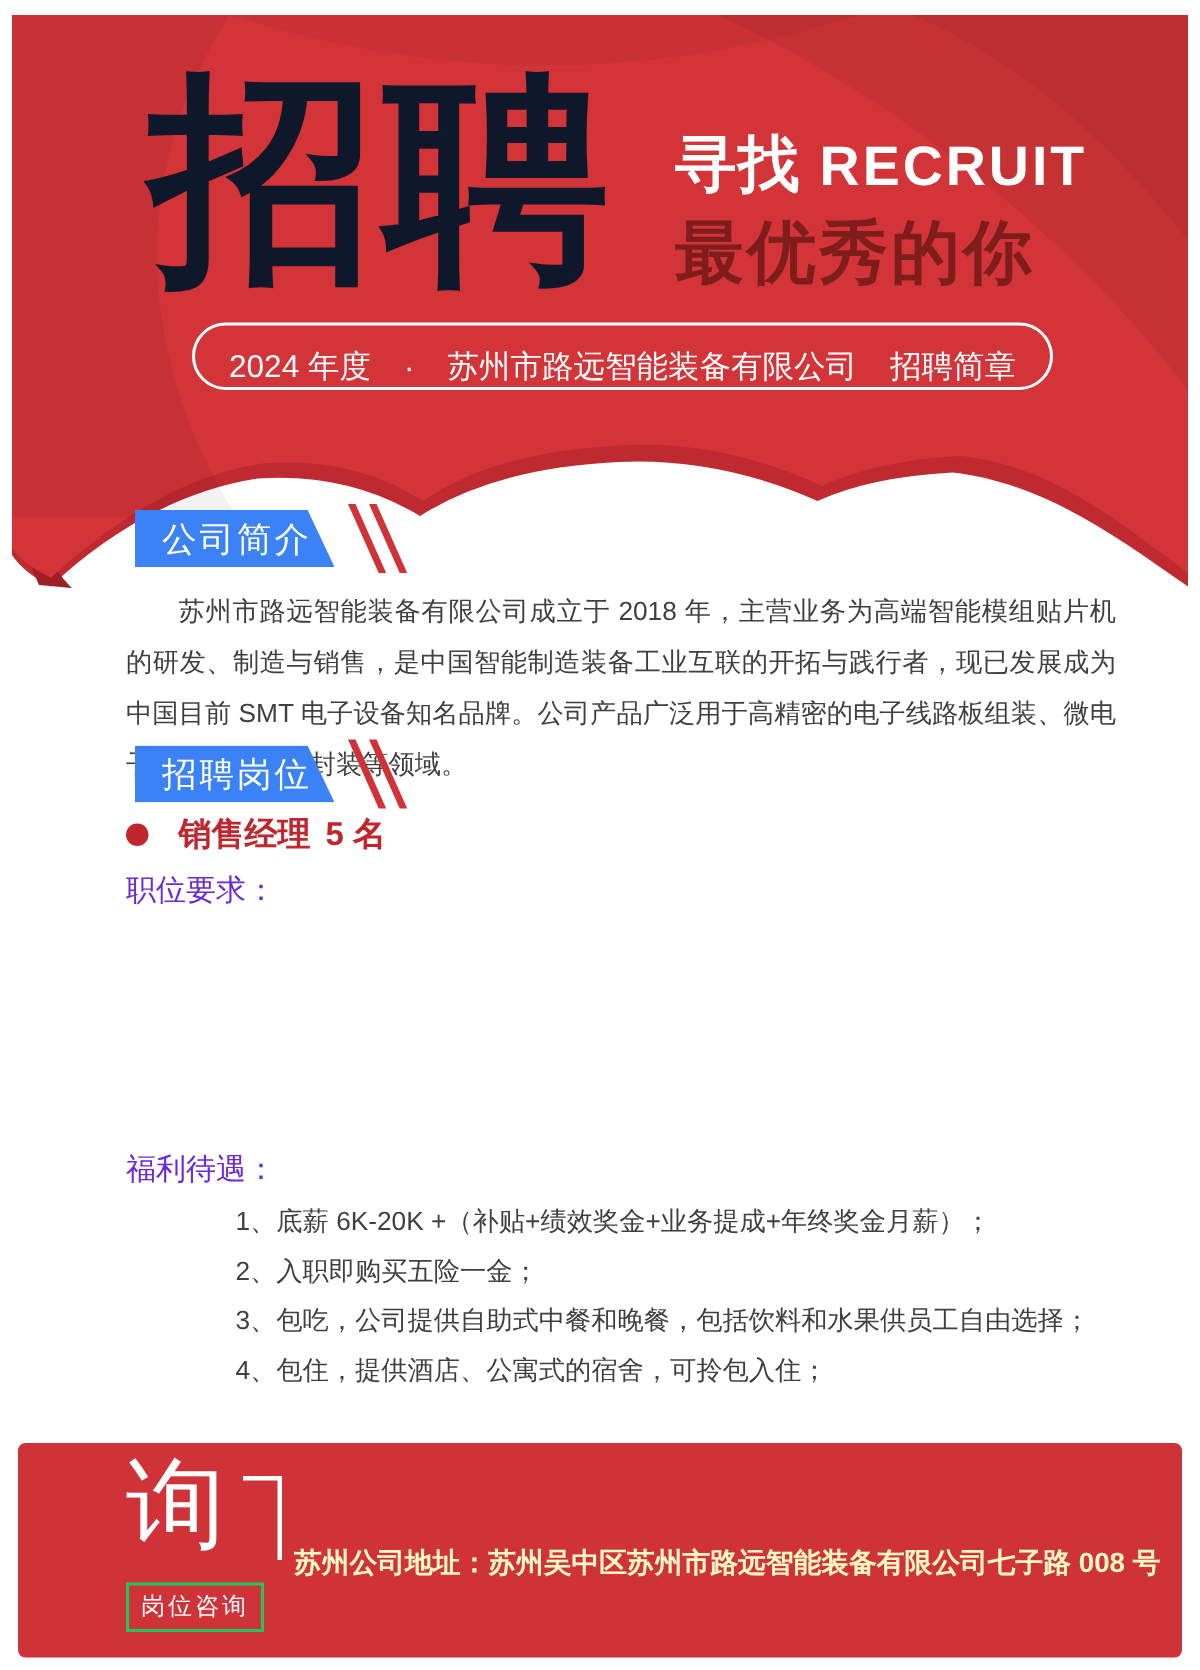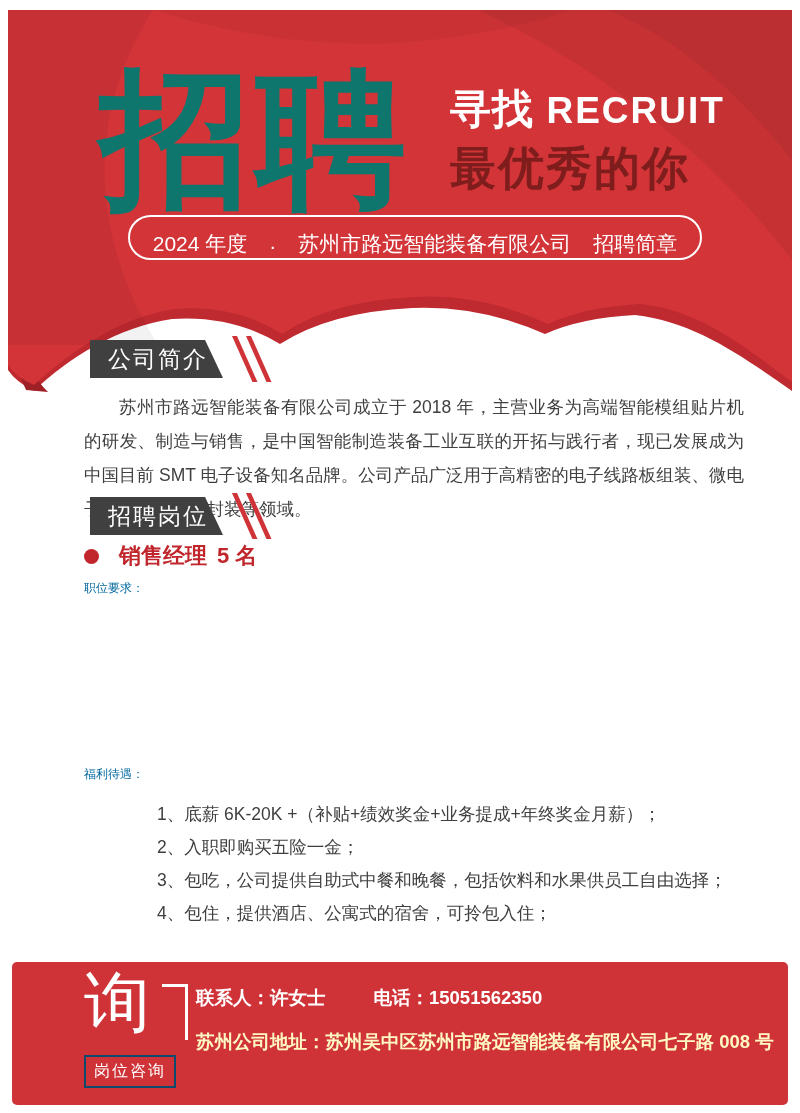--- a/index.html
+++ b/index.html
@@ -2,52 +2,52 @@
 <html><head>
 <meta charset="utf-8">
 <style>
   html,body{margin:0;padding:0;background:#ffffff;}
   *{box-sizing:border-box;font-family:"Liberation Sans",sans-serif;}
   .page{position:relative;width:800px;height:1113px;margin:0 auto;background:#ffffff;overflow:hidden;}
 
   
   .header{position:absolute;left:8px;top:10px;width:784px;height:385px;}
   .header svg{position:absolute;inset:0;width:100%;height:100%;}
-  .big-title{position:absolute;left:92px;top:54px;color:#0f766e;font-size:150px;font-weight:900;letter-spacing:6px;line-height:1;white-space:nowrap;text-align:right;}
+  .big-title{position:absolute;left:92px;top:34px;color:#0f172a;font-size:150px;font-weight:900;letter-spacing:6px;line-height:1;white-space:nowrap;text-align:right;}
   .sub1{position:absolute;left:442px;top:72px;color:#fff;font-weight:800;font-size:41px;white-space:nowrap;letter-spacing:1px;}
   .sub1 .en{font-size:37px;letter-spacing:2px;}
   .sub2{position:absolute;left:442px;top:128px;color:#7f1d1d;font-weight:800;font-size:46px;white-space:nowrap;letter-spacing:2px;}
   .pill{position:absolute;left:120px;top:205px;width:574px;height:45px;border:2px solid #fff;border-radius:24px;
         display:flex;align-items:flex-end;justify-content:center;gap:22px;color:#fff;font-size:21px;white-space:nowrap;}
 
   
   .tag{position:absolute;width:190px;height:38px;}
-  .tag-shape{position:absolute;left:0;top:0;width:133px;height:38px;background:#404040;
+  .tag-shape{position:absolute;left:0;top:0;width:133px;height:38px;background:#3b82f6;
              clip-path:polygon(0 0,86.5% 0,100% 100%,0 100%);
              display:flex;align-items:center;padding-left:18px;color:#fff;font-size:23px;letter-spacing:2px;font-weight:500;}
   .stripe{position:absolute;width:5px;height:46px;background:#cf3338;transform:skewX(24deg);transform-origin:top left;top:-4px;}
   .stripe.s1{left:142px;}
   .stripe.s2{left:156px;}
 
   
   .intro-par{position:absolute;left:84px;top:390px;width:660px;font-size:17.5px;line-height:34px;color:#3f3f3f;
              text-indent:2em;text-align:justify;}
   .pos-line{position:absolute;left:84px;top:541px;display:flex;align-items:center;color:#c0262c;font-size:22px;font-weight:600;}
   .pos-dot{width:15px;height:15px;border-radius:50%;background:#c0262c;margin-right:20px;}
-  .blk-label{position:absolute;left:84px;color:#0369a1;font-size:12px;font-family:Liberation Mono, monospace;}
+  .blk-label{position:absolute;left:84px;color:#6d28d9;font-size:20px;font-family:Liberation Mono, monospace;}
   .list{position:absolute;left:157px;width:600px;color:#3f3f3f;font-size:17.5px;line-height:33px;}
   .list .li{margin:0;}
   .nowrap .li{white-space:nowrap;}
 
   
   .footer{position:absolute;left:12px;top:962px;width:776px;height:143px;background:#cf3338;border-radius:5px;}
   .badge{position:absolute;left:72px;top:10px;width:110px;height:120px;}
   .badge-char{position:absolute;left:0;top:-6px;color:#fff;font-size:66px;line-height:1.1;}
   .badge-bracket{position:absolute;left:78px;top:12px;width:26px;height:56px;border-top:3px solid #fff;border-right:3px solid #fff;}
-  .badge-box{position:absolute;left:0;top:83px;border:2px solid #0c4a6e;padding:4px 8px;color:#fff;font-size:16px;letter-spacing:2px;white-space:nowrap;}
+  .badge-box{position:absolute;left:0;top:83px;border:2px solid #22c55e;padding:4px 8px;color:#fff;font-size:16px;letter-spacing:2px;white-space:nowrap;}
   .contact-line{position:absolute;left:184px;top:23px;color:#fff;font-size:18.5px;font-weight:700;white-space:nowrap;}
   .contact-line .phone-group{margin-left:48px;}
   .address-line{position:absolute;left:184px;top:67px;color:#fef9c3;font-size:18.5px;font-weight:700;white-space:nowrap;}
 </style>
 </head>
 <body>
 
 <div class="page">
 
   <div class="header">
@@ -107,21 +107,18 @@
     <div class="li">3、包吃，公司提供自助式中餐和晚餐，包括饮料和水果供员工自由选择；</div>
     <div class="li">4、包住，提供酒店、公寓式的宿舍，可拎包入住；</div>
   </div>
 
   <div class="footer">
     <div class="badge">
       <div class="badge-char">询</div>
       <div class="badge-bracket"></div>
       <div class="badge-box">岗位咨询</div>
     </div>
-    <div class="contact-line">
-      <span>联系人：</span><span>许女士</span><span class="phone-group"><span>电话：</span><span>15051562350</span></span>
-    </div>
     <div class="address-line">
       <span>苏州公司地址：</span><span>苏州吴中区苏州市路远智能装备有限公司七子路 008 号</span>
     </div>
   </div>
 
 </div>
 
 </body></html>

